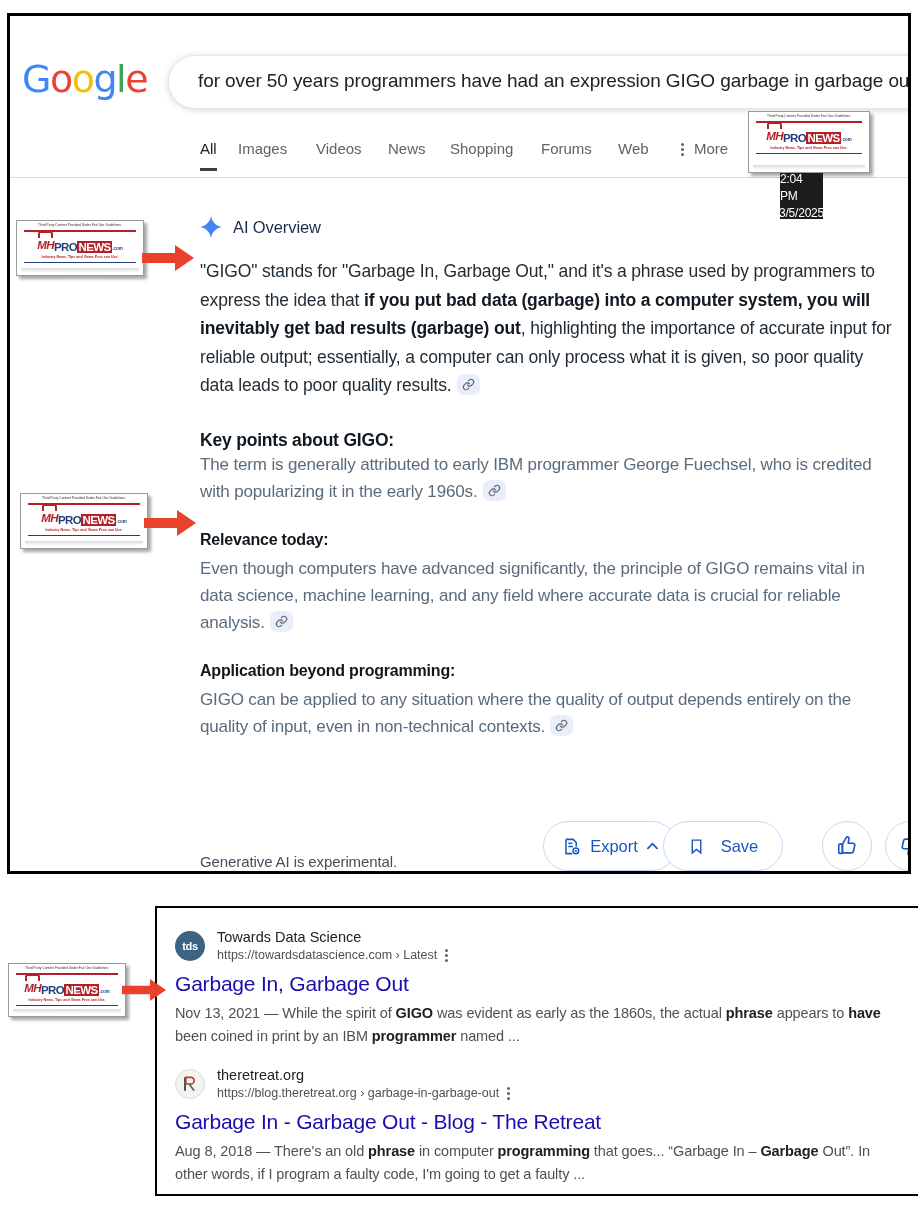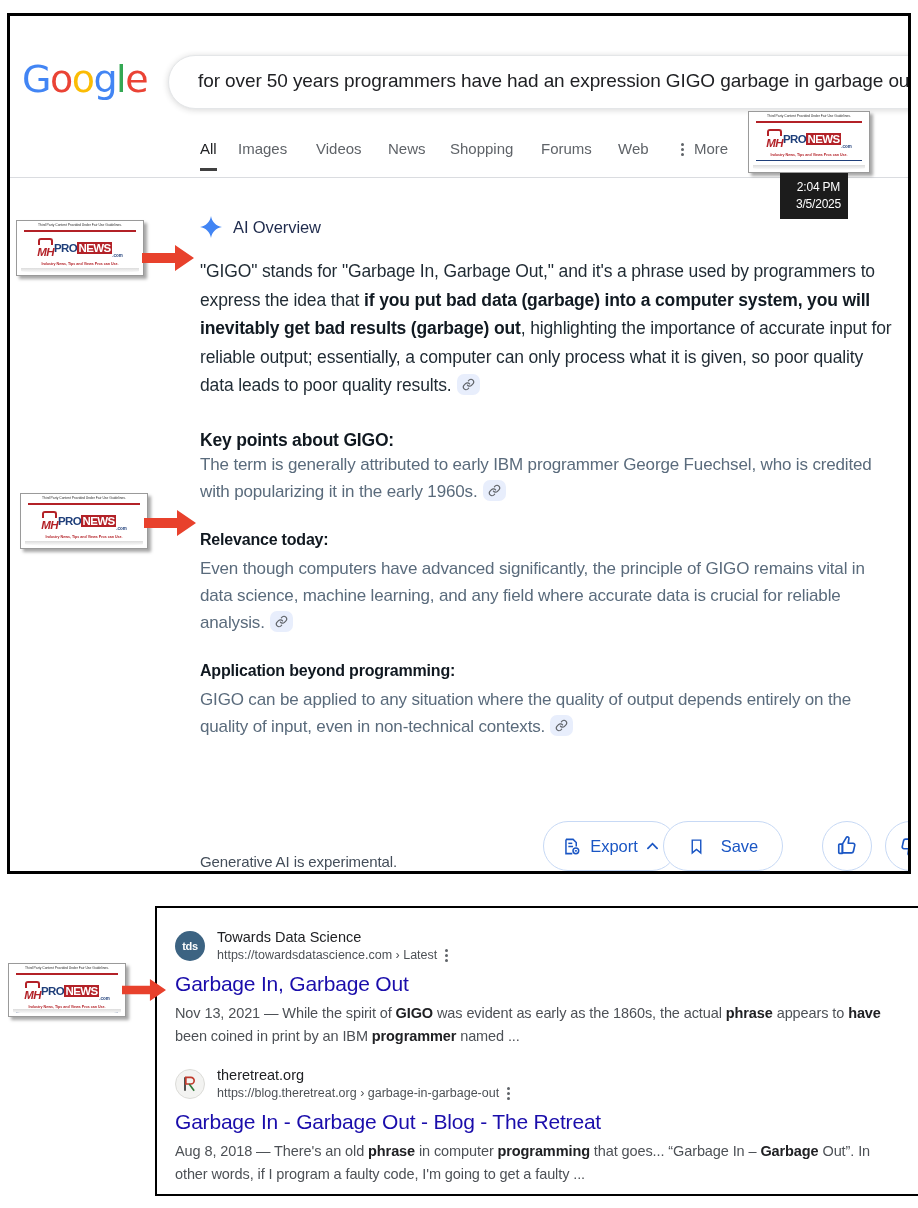--- a/index.html
+++ b/index.html
@@ -215,22 +215,22 @@
   .mh-fairuse {
     font-size: 3.4px; color: #2c2c2c; text-align: center;
     line-height: 5px; white-space: nowrap;
     font-family: "Liberation Sans", sans-serif;
     margin-top: 2px;
     transform: scaleX(0.98);
   }
   .mh-rule-red  { height: 1.6px; background: #b32127; margin: 2px 7px 0; }
   .mh-rule-blue { height: 1.8px; background: #1f3f7a; margin: 2px 7px 0; }
   .mh-word {
-    display: flex; align-items: flex-start; justify-content: center;
-    margin-top: 10px; position: relative;
+    display: flex; align-items: flex-end; justify-content: center;
+    margin-top: 3px; position: relative;
   }
   .mh-mh   { font-size: 11.5px; font-weight: 800; color: #b32127; font-style: italic; letter-spacing:-.6px; }
   .mh-pro  { font-size: 11.5px; font-weight: 800; color: #1f3f7a; letter-spacing:-.6px; }
   .mh-news {
     font-size: 11.5px; font-weight: 800; color: #fff; background: #b32127;
     padding: 0 1.5px; letter-spacing:-.6px;
   }
   .mh-com  { font-size: 4.5px; font-weight: 700; color: #1f3f7a; align-self:flex-end; margin-bottom:1.5px;}
   .mh-roof {
     position:absolute; left: 1px; top: -3.5px; width: 15px; height: 7px;
@@ -251,27 +251,26 @@
   }
 
   
   .arrow { position: absolute; }
   .arrow svg { display:block; }
 
   
   #timestamp {
     position: absolute;
     left: 780px; top: 173px;
-    width: 68px; height: 46px;
+    width: 43px; height: 46px;
     background: #1c1c1c;
     color: #ffffff;
     display:flex; flex-direction:column; align-items:center; justify-content:center;
     font-size: 12px; line-height: 17px;
     letter-spacing: -.2px;
-    padding-left: 9px;
   }
 </style>
 </head>
 <body>
 
 <div id="page">
 
   <div id="top-panel">
 
     <div class="google-logo">

